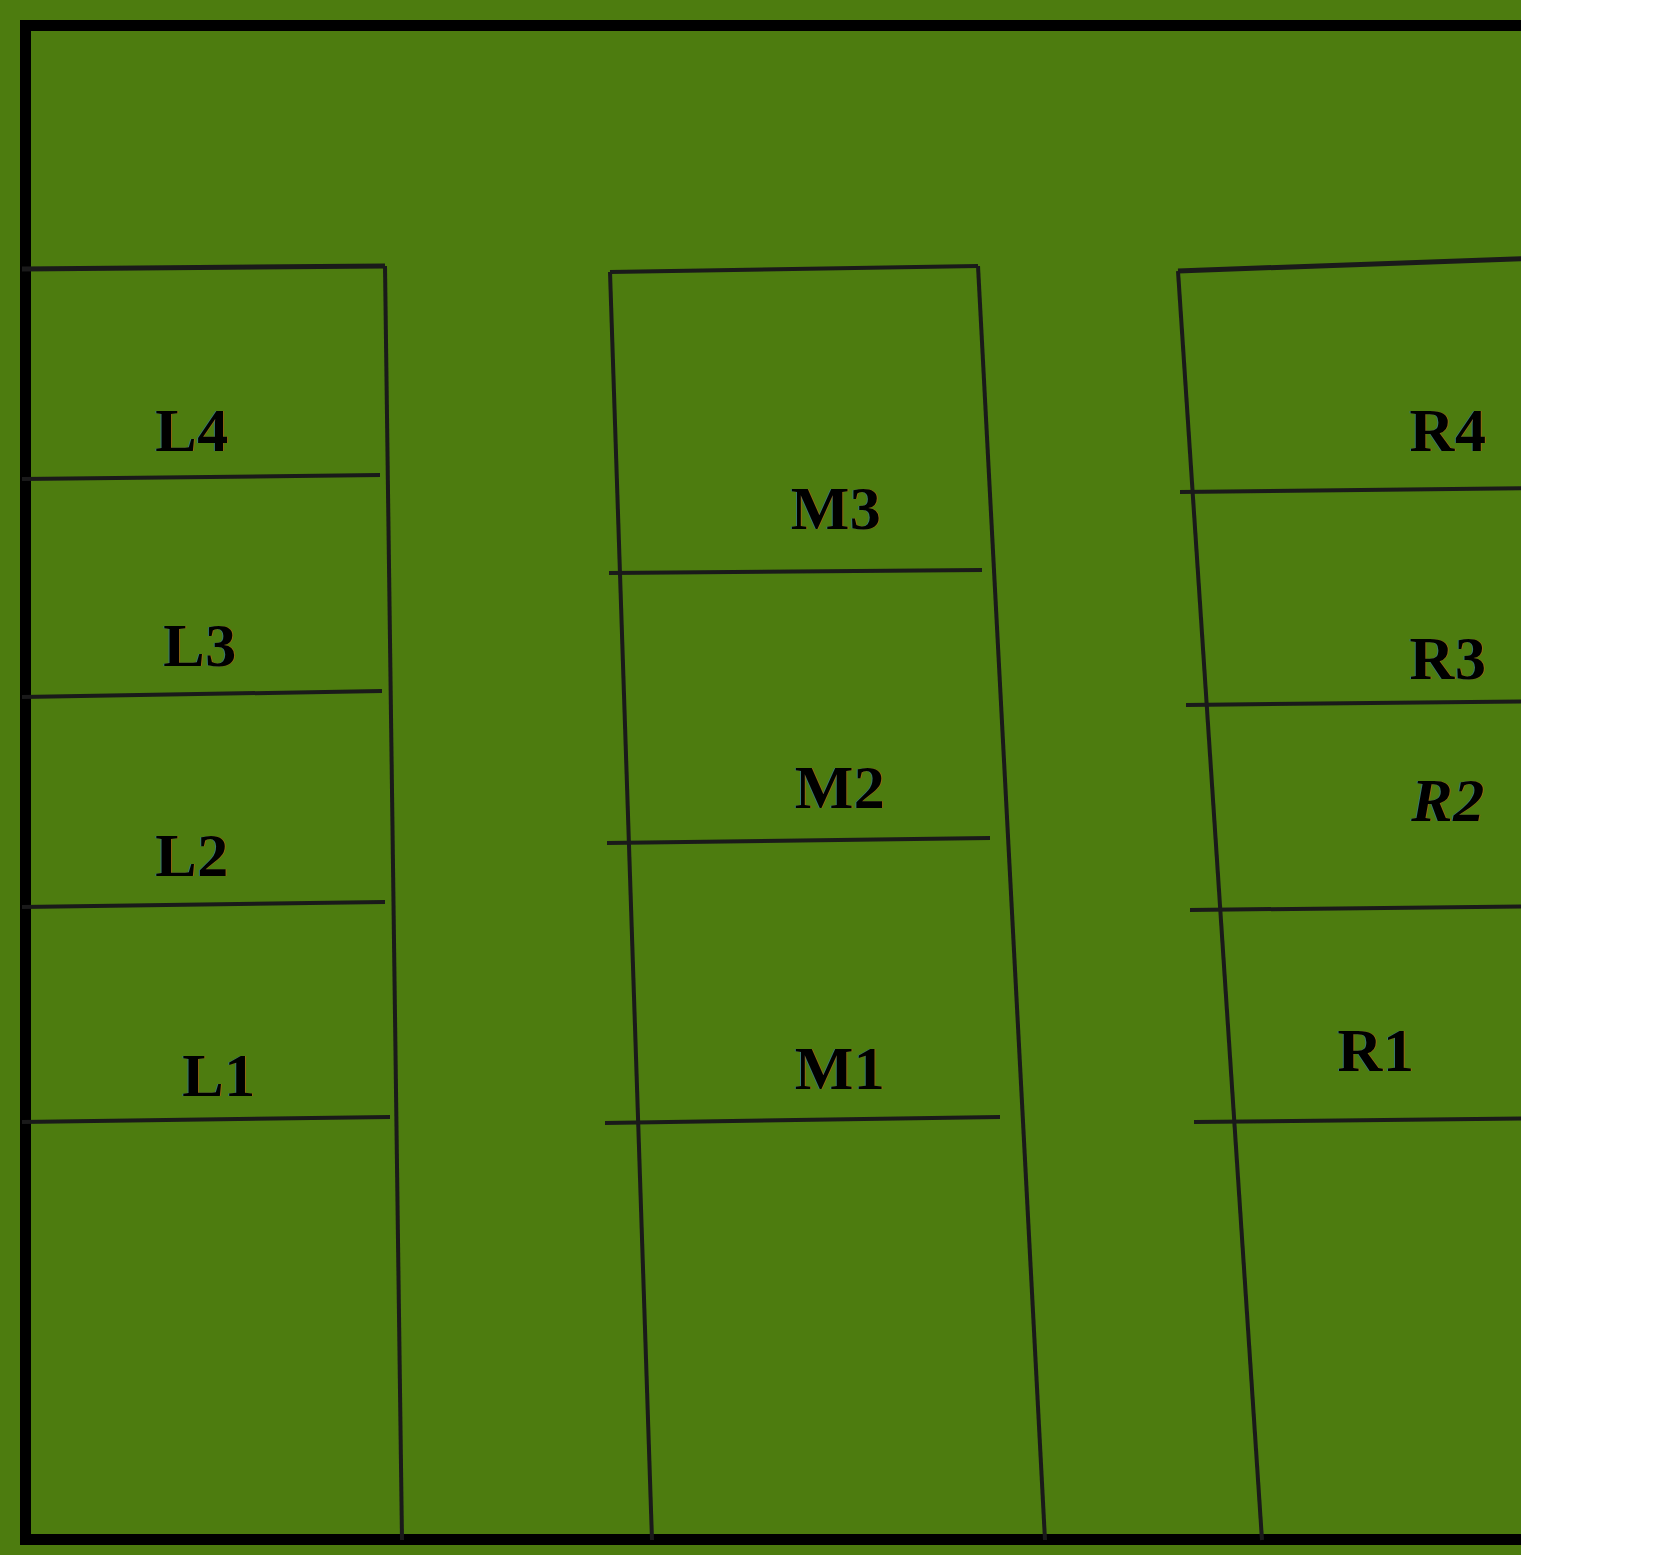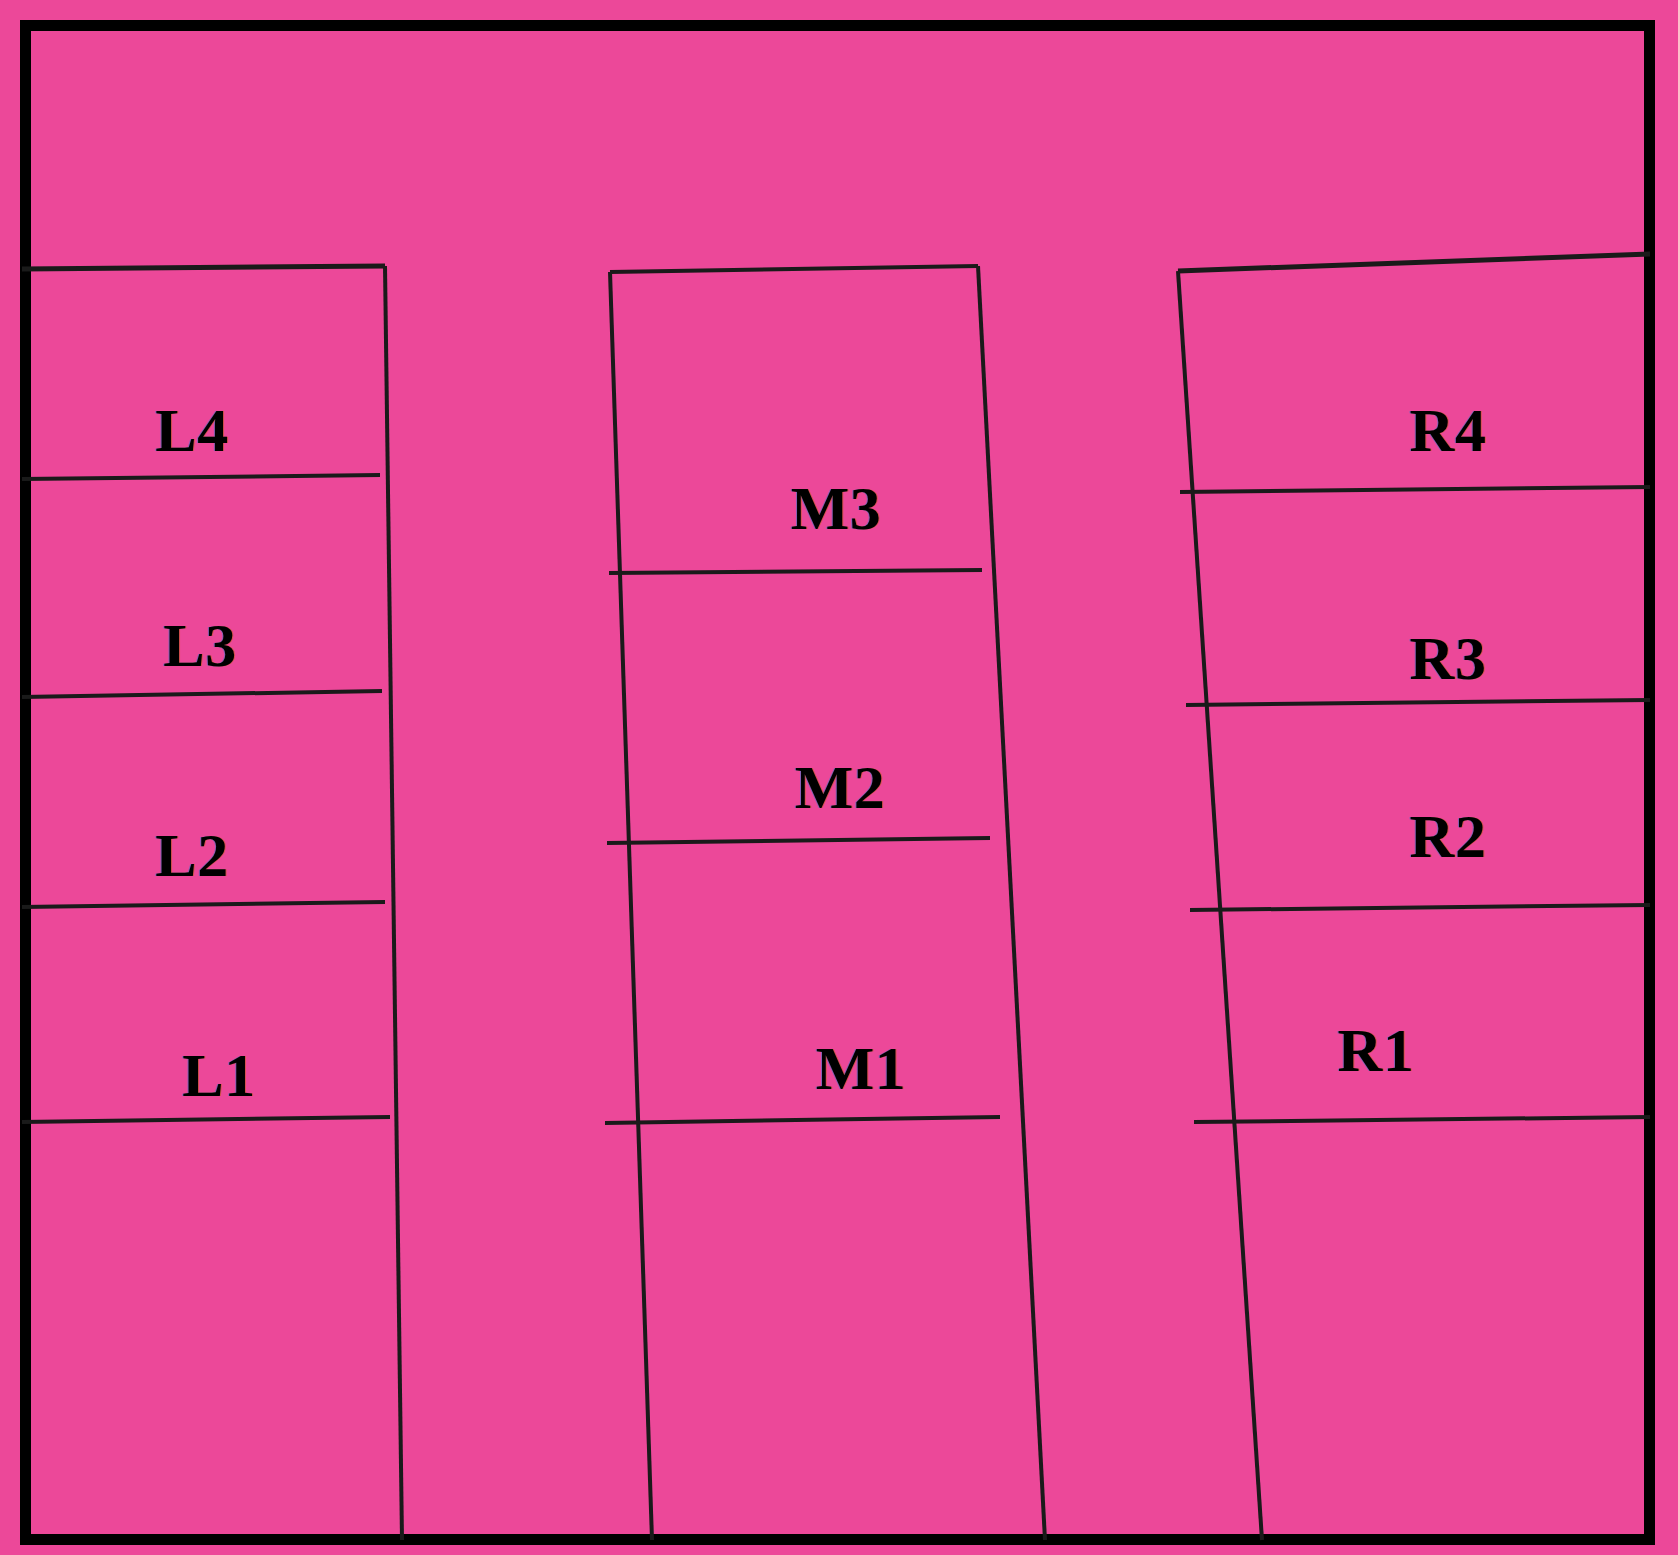--- a/index.html
+++ b/index.html
@@ -2,23 +2,23 @@
 <html><head>
 <meta charset="utf-8">
 <style>
   html, body {
     margin: 0;
     padding: 0;
     background: #ffffff;
   }
   #canvas {
     position: relative;
-    width: 1678px;
+    width: 1521px;
     height: 1555px;
-    background: #ec4899;
+    background: #4d7c0f;
     overflow: hidden;
     font-family: "Liberation Serif", "DejaVu Serif", serif;
   }
   #sketch {
     position: absolute;
     left: 0;
     top: 0;
     width: 1678px;
     height: 1555px;
   }
@@ -73,20 +73,20 @@
     </g>
   </svg>
 
   <div class="cell-label" style="left:192px; top:430px;">L4</div>
   <div class="cell-label" style="left:200px; top:645px;text-align:center;">L3</div>
   <div class="cell-label" style="left:192px; top:855px;">L2</div>
   <div class="cell-label" style="left:192px; top:1075px;margin-left:27px;">L1</div>
 
   <div class="cell-label" style="left:836px; top:508px;">M3</div>
   <div class="cell-label" style="left:840px; top:787px;text-align:center;">M2</div>
-  <div class="cell-label" style="left:861px; top:1068px;">M1</div>
+  <div class="cell-label" style="left:840px; top:1068px;">M1</div>
 
   <div class="cell-label" style="left:1448px; top:430px;">R4</div>
   <div class="cell-label" style="left:1448px; top:658px;">R3</div>
-  <div class="cell-label" style="left:1448px; top:836px;">R2</div>
+  <div class="cell-label" style="left:1448px; top:800px;font-style:italic;">R2</div>
   <div class="cell-label" style="left:1376px; top:1050px;">R1</div>
 
 </div>
 
 </body></html>

